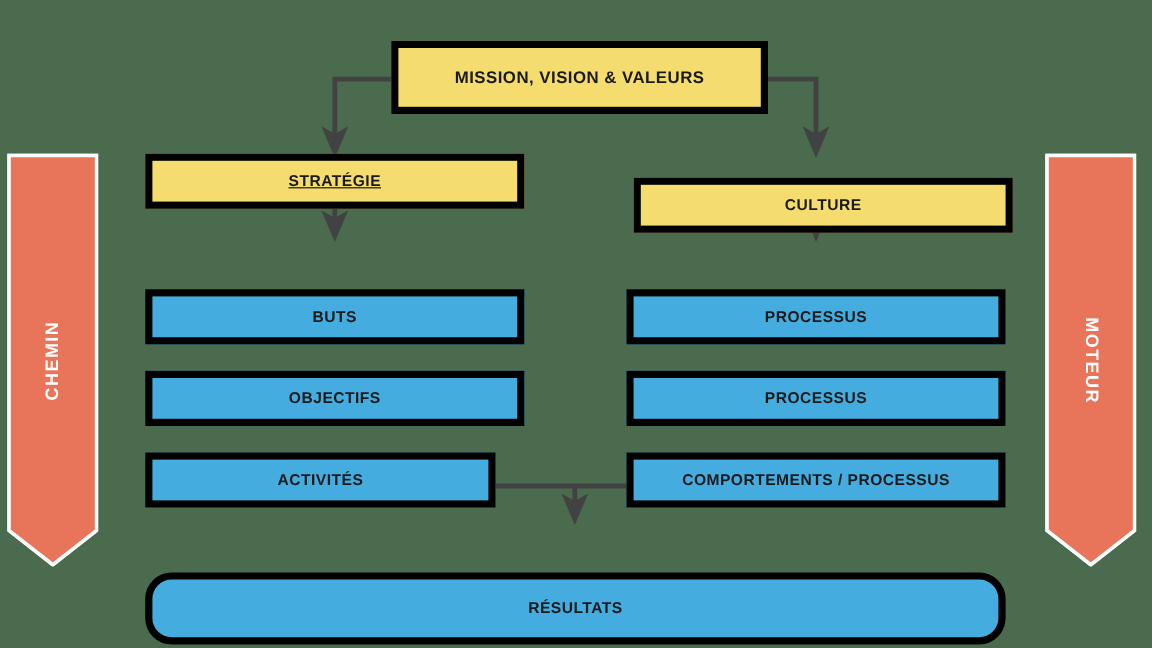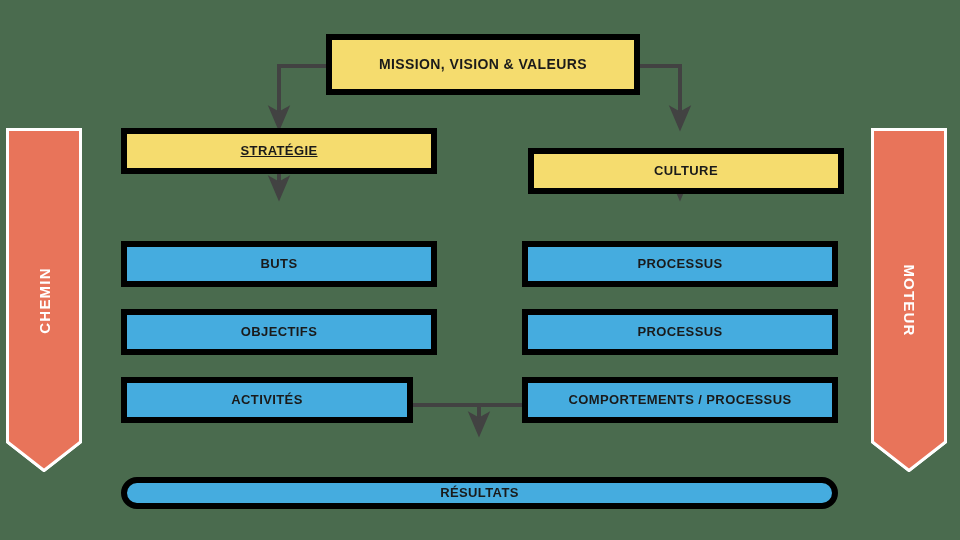--- a/index.html
+++ b/index.html
@@ -35,21 +35,21 @@
 
   .box-mission   { left: 326px; top: 34px;  width: 314px; height: 61px; font-size: 14px; }
   .box-strategie { left: 121px; top: 128px; width: 316px; height: 46px; font-size: 13px; text-decoration: underline; }
   .box-culture   { left: 528px; top: 128px; width: 316px; height: 46px; font-size: 13px; margin-top: 20px; }
   .box-buts      { left: 121px; top: 196px; width: 316px; height: 46px; font-size: 13px; }
   .box-croyances { left: 522px; top: 196px; width: 316px; height: 46px; font-size: 13px; }
   .box-objectifs { left: 121px; top: 264px; width: 316px; height: 46px; font-size: 13px; }
   .box-pratiques { left: 522px; top: 264px; width: 316px; height: 46px; font-size: 13px; }
   .box-activites { left: 121px; top: 332px; width: 292px; height: 46px; font-size: 13px; }
   .box-comport   { left: 522px; top: 332px; width: 316px; height: 46px; font-size: 13px; }
-  .box-resultats { left: 121px; top: 432px; width: 717px; height: 32px; font-size: 13px; border-radius: 22px; }
+  .box-resultats { left: 121px; top: 432px; width: 717px; height: 60px; font-size: 13px; border-radius: 22px; }
 
   .banner {
     position: absolute;
     width: 76px;
     height: 344px;
     filter: drop-shadow(0 0 0 #ffffff);
   }
   .banner-left  { left: 6px;  top: 128px; }
   .banner-right { left: 871px; top: 128px; }
   .banner svg { display: block; width: 100%; height: 100%; }

